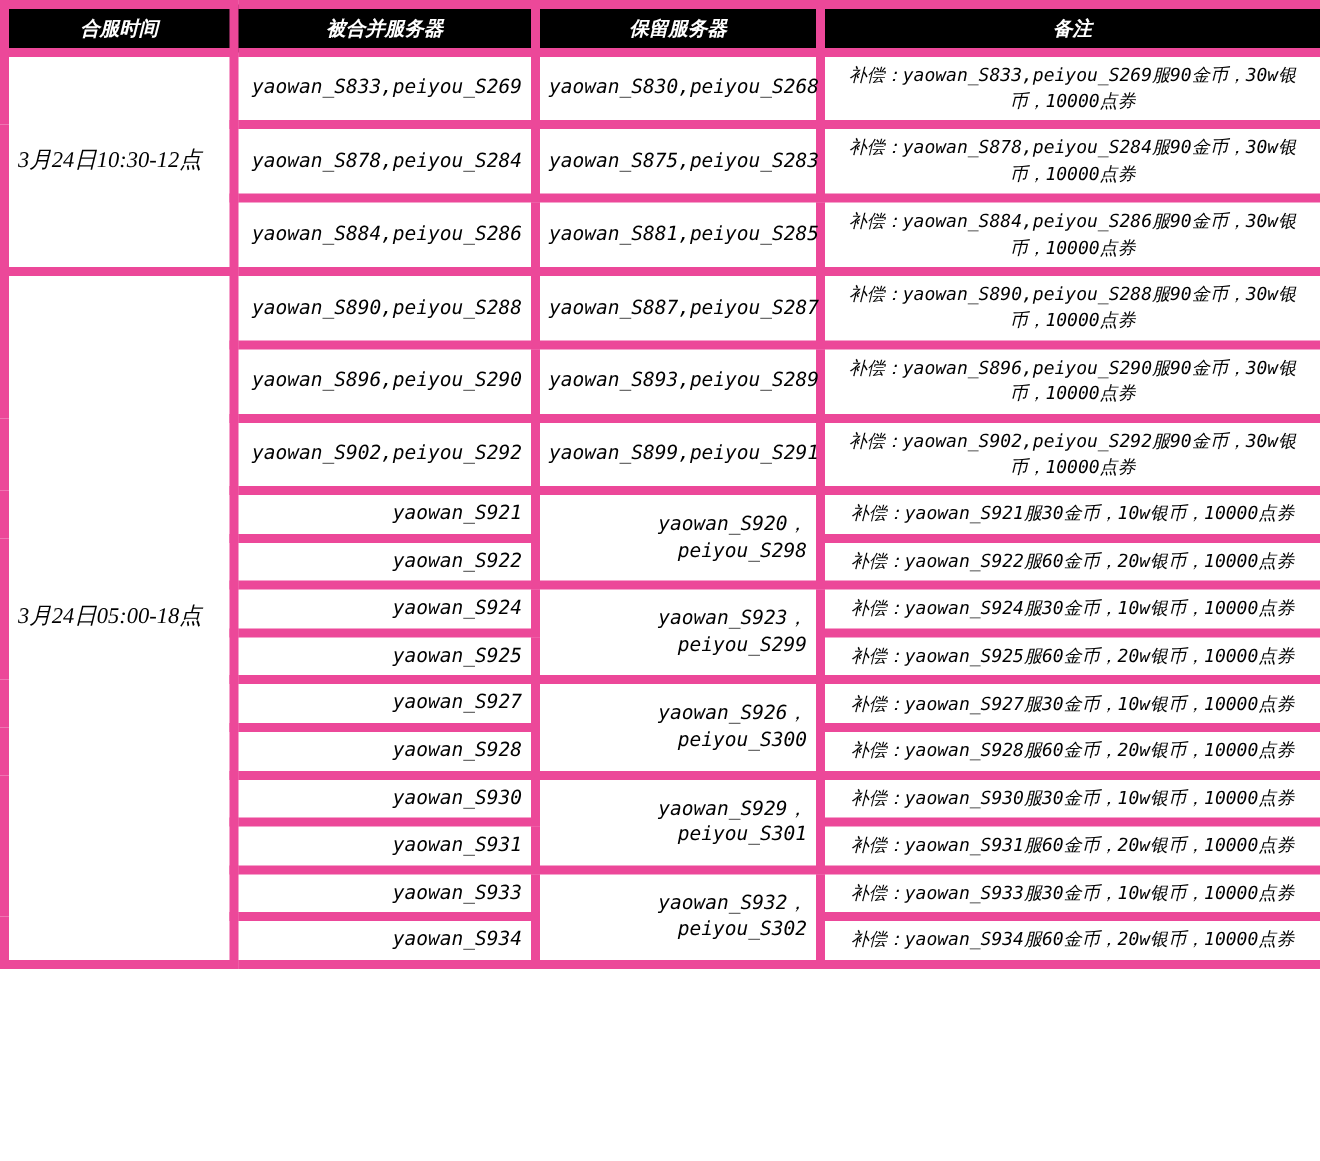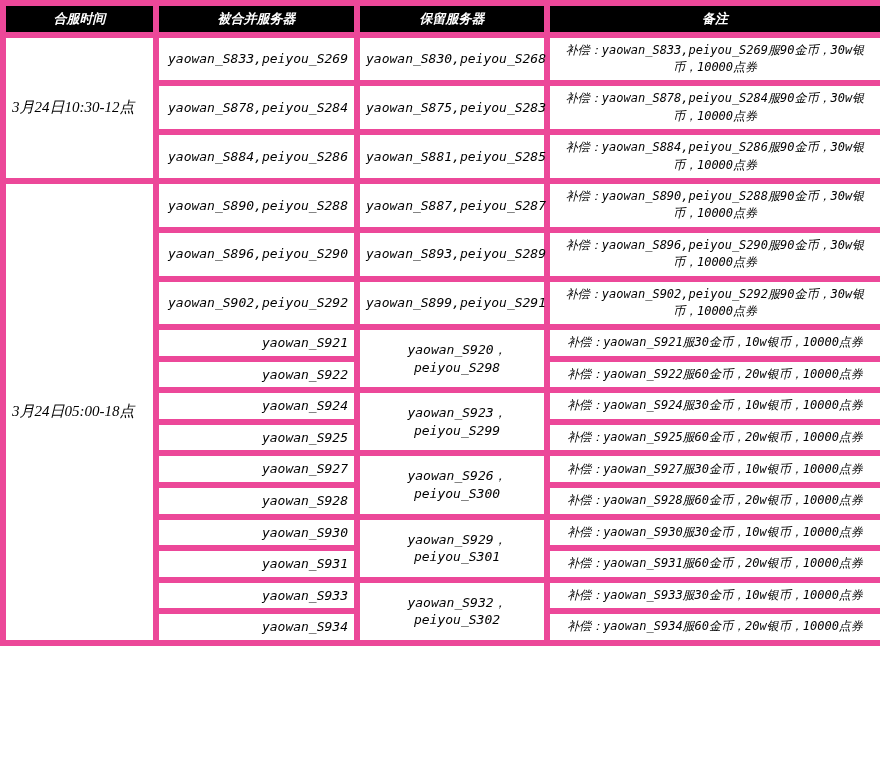--- a/index.html
+++ b/index.html
@@ -54,21 +54,21 @@
   }
   td.merged-cell {
     text-align: right;
     padding-left: 8px;
   }
   td.kept-cell {
     text-align: center;
     padding-left: 8px;
   }
   td.kept-cell.center {
-    text-align: center;
+    text-align: right;
     padding-left: 16px;
   }
   td.note-cell {
     font-size: 12px;
     line-height: 1.45;
     text-align: center;
     padding-left: 6px;
     font-family: "DejaVu Sans Mono", "Liberation Mono", monospace;
   }
   col.c1 { width: 153px; }

